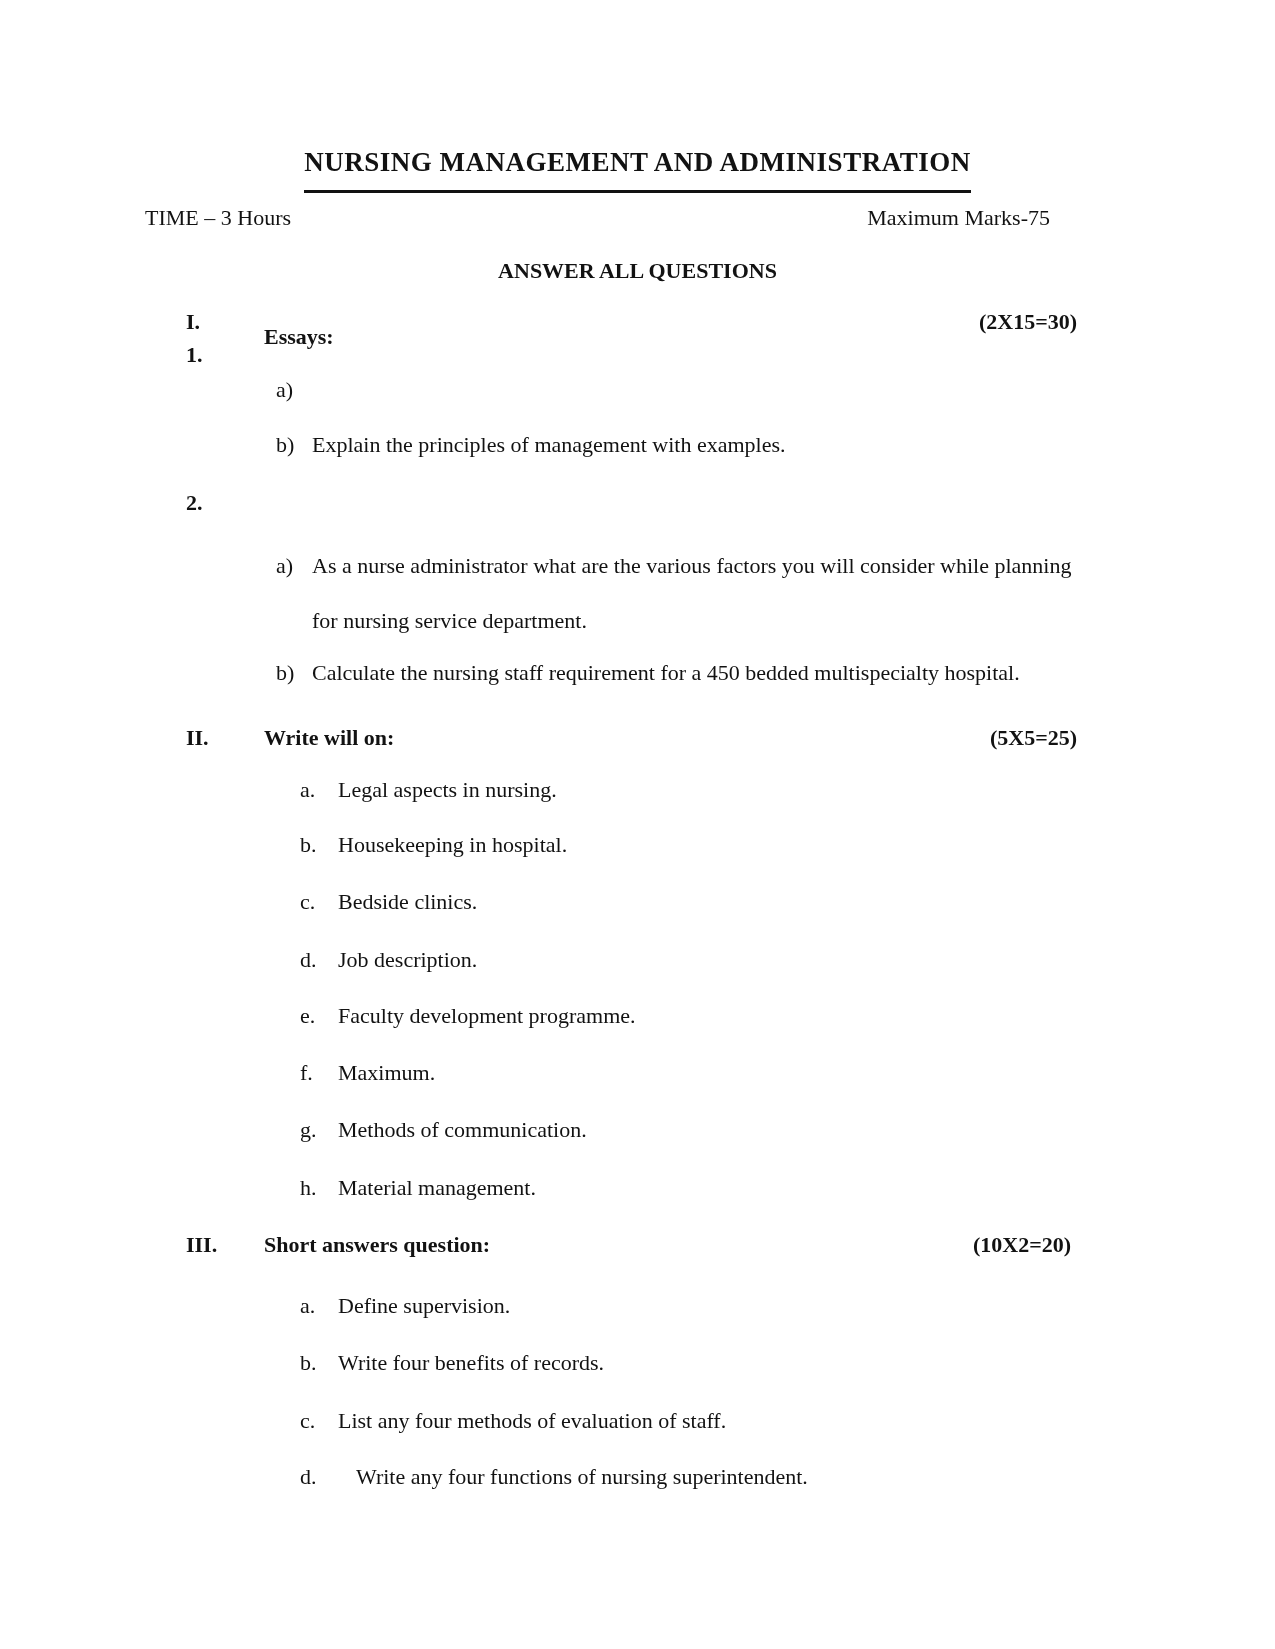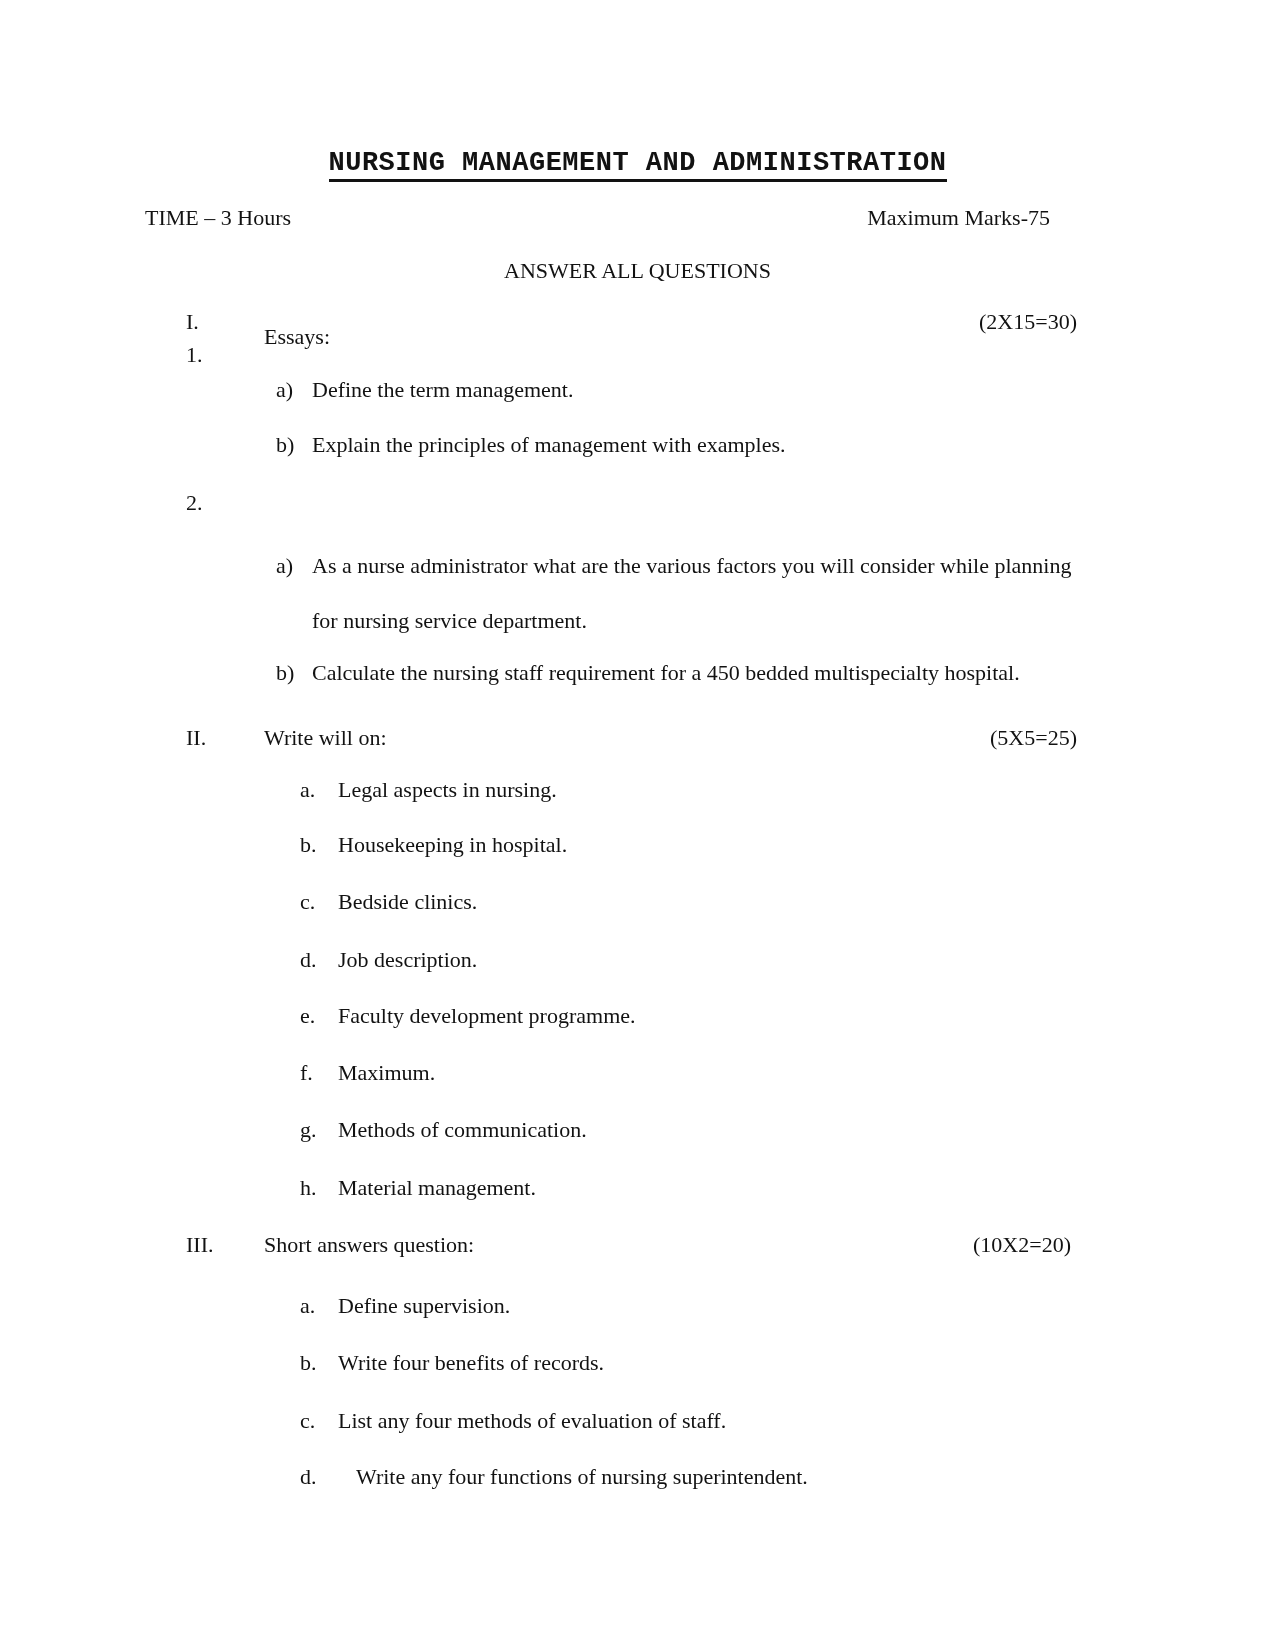--- a/index.html
+++ b/index.html
@@ -20,28 +20,27 @@
     position: absolute;
     font-size: 22px;
     line-height: 55px;
     white-space: nowrap;
   }
   .center {
     left: 0;
     right: 0;
     text-align: center;
   }
-  .bold { font-weight: normal; }
+  .bold { font-weight: bold; }
   .title {
     font-size: 27px;
     font-weight: bold;
     letter-spacing: 0.5px;
     border-bottom: 3px solid #121212;
-    padding-bottom: 1px;
-    font-family: Liberation Mono, monospace;
+    padding-bottom: 13px;
   }
   .wrap {
     white-space: normal;
     width: 760px;
   }
 </style>
 </head>
 <body>
 
 <div class="page">
@@ -52,21 +51,20 @@
   <div class="row" style="top:190px;left:145px">TIME – 3 Hours</div>
   <div class="row" style="top:190px;right:225px">Maximum Marks-75</div>
   <div class="row center bold" style="top:243px">ANSWER ALL QUESTIONS</div>
 
   <div class="row bold" style="top:294px;left:186px">I.</div>
   <div class="row bold" style="top:309px;left:264px">Essays:</div>
   <div class="row bold" style="top:294px;right:198px">(2X15=30)</div>
 
   <div class="row bold" style="top:327px;left:186px">1.</div>
   <div class="row" style="top:362px;left:276px">a)</div>
-  <div class="row" style="top:362px;left:312px">Define the term management.</div>
   <div class="row" style="top:417px;left:276px">b)</div>
   <div class="row" style="top:417px;left:312px">Explain the principles of management with examples.</div>
 
   <div class="row bold" style="top:475px;left:186px">2.</div>
   <div class="row" style="top:538px;left:276px">a)</div>
   <div class="row wrap" style="top:538px;left:312px">As a nurse administrator what are the various factors you will consider while planning for nursing service department.</div>
   <div class="row" style="top:645px;left:276px">b)</div>
   <div class="row" style="top:645px;left:312px">Calculate the nursing staff requirement for a 450 bedded multispecialty hospital.</div>
 
   <div class="row bold" style="top:710px;left:186px">II.</div>

